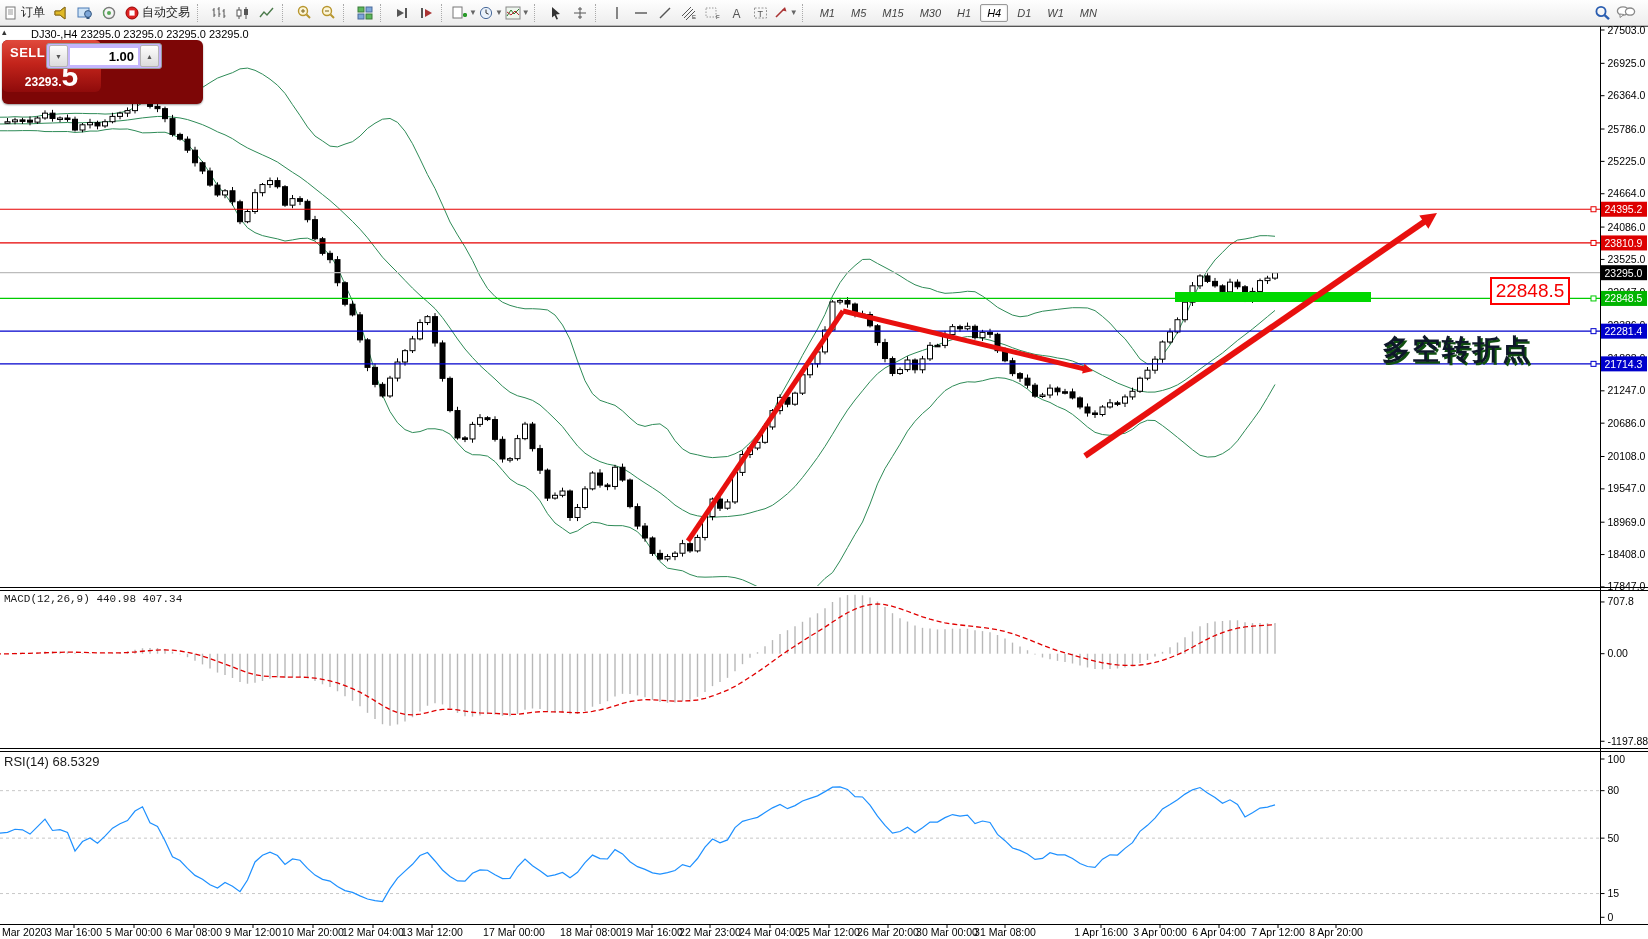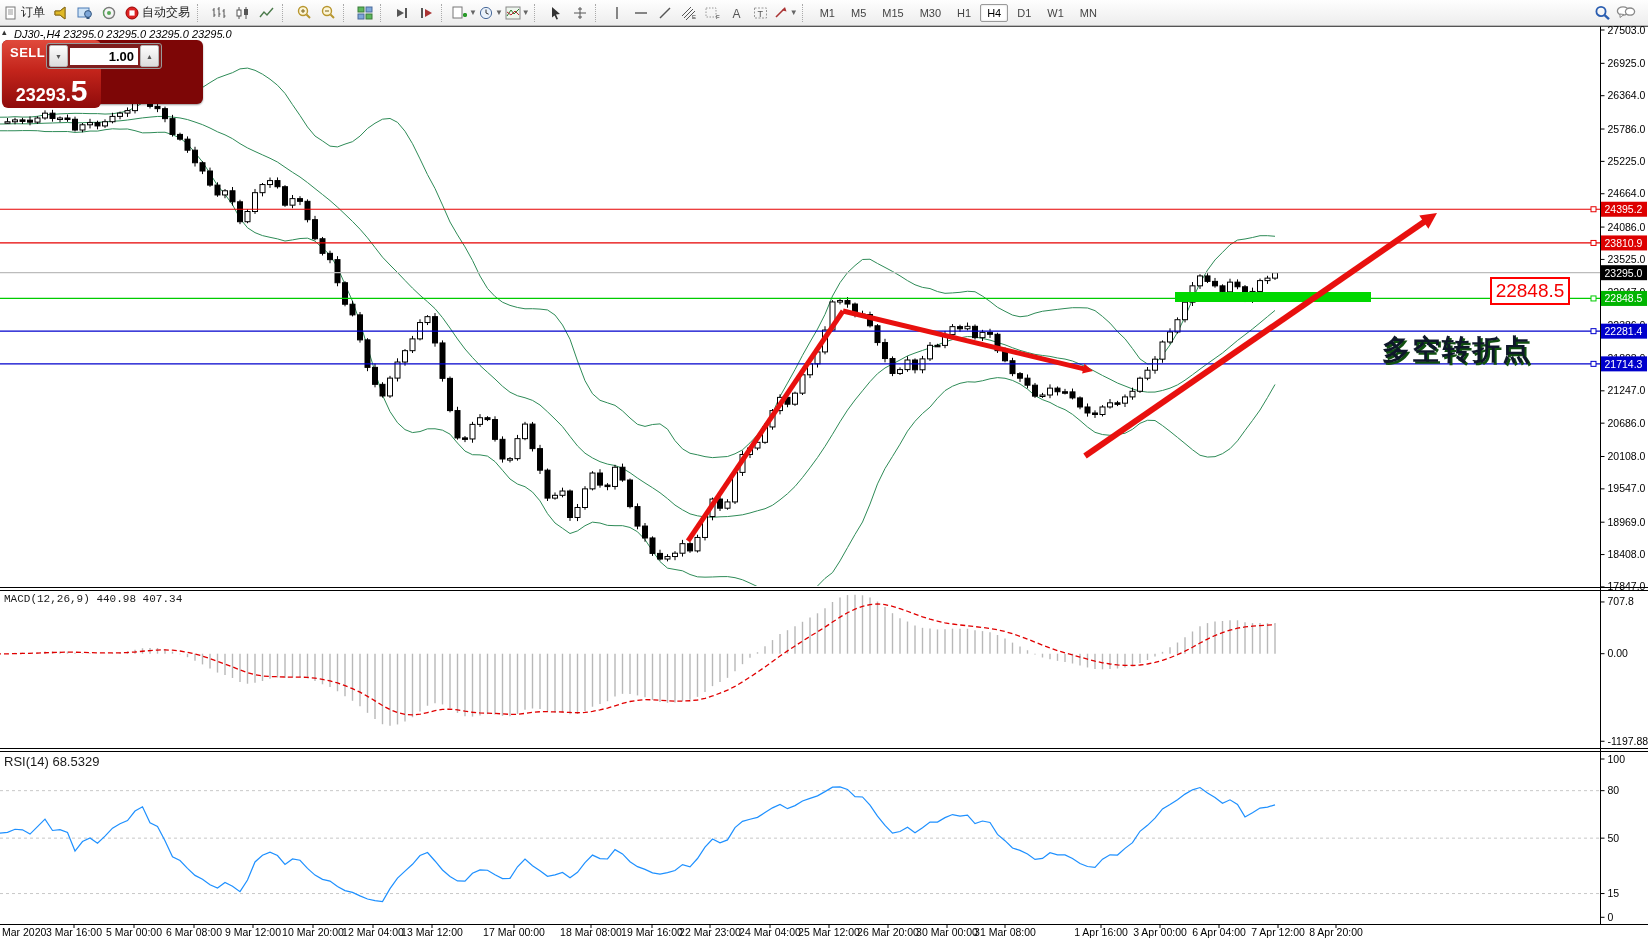--- a/index.html
+++ b/index.html
@@ -7,39 +7,39 @@
           font-family:"Liberation Sans",sans-serif;}
   
   #toolbar{position:absolute;left:0;top:0;width:1648px;height:25px;
            background:linear-gradient(#fefefe,#ededed);border-bottom:1px solid #b9b9b9;
            display:flex;align-items:center;z-index:30;font-size:12px;color:#333;}
   .tbi{height:20px;min-width:22px;display:flex;align-items:center;justify-content:center;
        margin:0 1px;border-radius:2px;cursor:default;}
   .tbtxt{padding:0 4px;font-size:12px;color:#222;display:flex;align-items:center;gap:3px;}
   .sep{width:6px;height:18px;border-left:1px dotted #aaa;margin:0 3px;}
   .dd{font-size:8px;color:#666;margin-left:1px;}
-  .tf{padding:2px 6px;font-size:11px;color:#444;margin:0 1px;border:1px solid transparent;border-radius:2px;}
+  .tf{padding:2px 6px;font-size:11px;color:#444;margin:0 1px;border:1px solid transparent;border-radius:2px;font-style:italic;}
   .tf.active{background:#fff;border:1px solid #9a9a9a;box-shadow:inset 0 0 2px #ccc;color:#000;}
   #tb-right{margin-left:auto;display:flex;align-items:center;margin-right:10px;}
   
-  #chart-header{position:absolute;left:14px;top:28px;font-size:11px;color:#000;z-index:25;font-style:italic;}
+  #chart-header{position:absolute;left:31px;top:28px;font-size:11px;color:#000;z-index:25;}
   #hdr-tri{position:absolute;left:2px;top:27px;font-size:9px;color:#333;z-index:25;}
   
   #ocp{position:absolute;left:2px;top:40px;width:201px;height:64px;z-index:26;border-radius:6px;
        background:#7d0606;box-shadow:0 1px 2px rgba(0,0,0,.4);}
-  .ocp-col{position:absolute;top:0;width:99px;height:68px;border-radius:6px;
+  .ocp-col{position:absolute;top:0;width:99px;height:52px;border-radius:6px;
            background:linear-gradient(#e04a3c,#c3241b 45%,#8f0b0b);}
   #ocp-sell{left:0;}
   #ocp-buy{right:0;}
   .ocp-lbl{position:absolute;top:5px;font-size:13px;font-weight:bold;color:#fff;letter-spacing:.5px;}
   #ocp-sell .ocp-lbl{left:8px;} #ocp-buy .ocp-lbl{right:8px;}
   .ocp-price{position:absolute;bottom:2px;width:100%;text-align:center;color:#fff;white-space:nowrap;}
-  .ocp-int{font-size:18px;font-weight:bold;}
+  .ocp-int{font-size:12px;font-weight:bold;}
   .ocp-frac{font-size:30px;font-weight:bold;line-height:26px;}
-  #vol-box{position:absolute;left:44px;top:3px;width:114px;height:24px;background:#7f1d1d;
+  #vol-box{position:absolute;left:44px;top:3px;width:114px;height:24px;background:#c4b5fd;
            border:1px solid #9a9a9a;border-radius:3px;display:flex;align-items:center;z-index:27;}
   .vol-btn{width:17px;height:20px;margin:0 2px;background:linear-gradient(#fdfdfd,#dcdcdc);
            border:1px solid #b5b5b5;border-radius:2px;font-size:7px;color:#555;
            display:flex;align-items:center;justify-content:center;}
   #vol-input{flex:1;border:none;outline:none;text-align:right;font-size:13px;font-weight:bold;
              font-family:"Liberation Sans",sans-serif;width:60px;padding-right:4px;}
   
   #price-box{position:absolute;left:1490px;top:277px;width:76px;height:24px;background:#fff;
              border:2px solid #f00;color:#f50000;font-size:19px;line-height:24px;text-align:center;
              z-index:20;font-weight:normal;}

